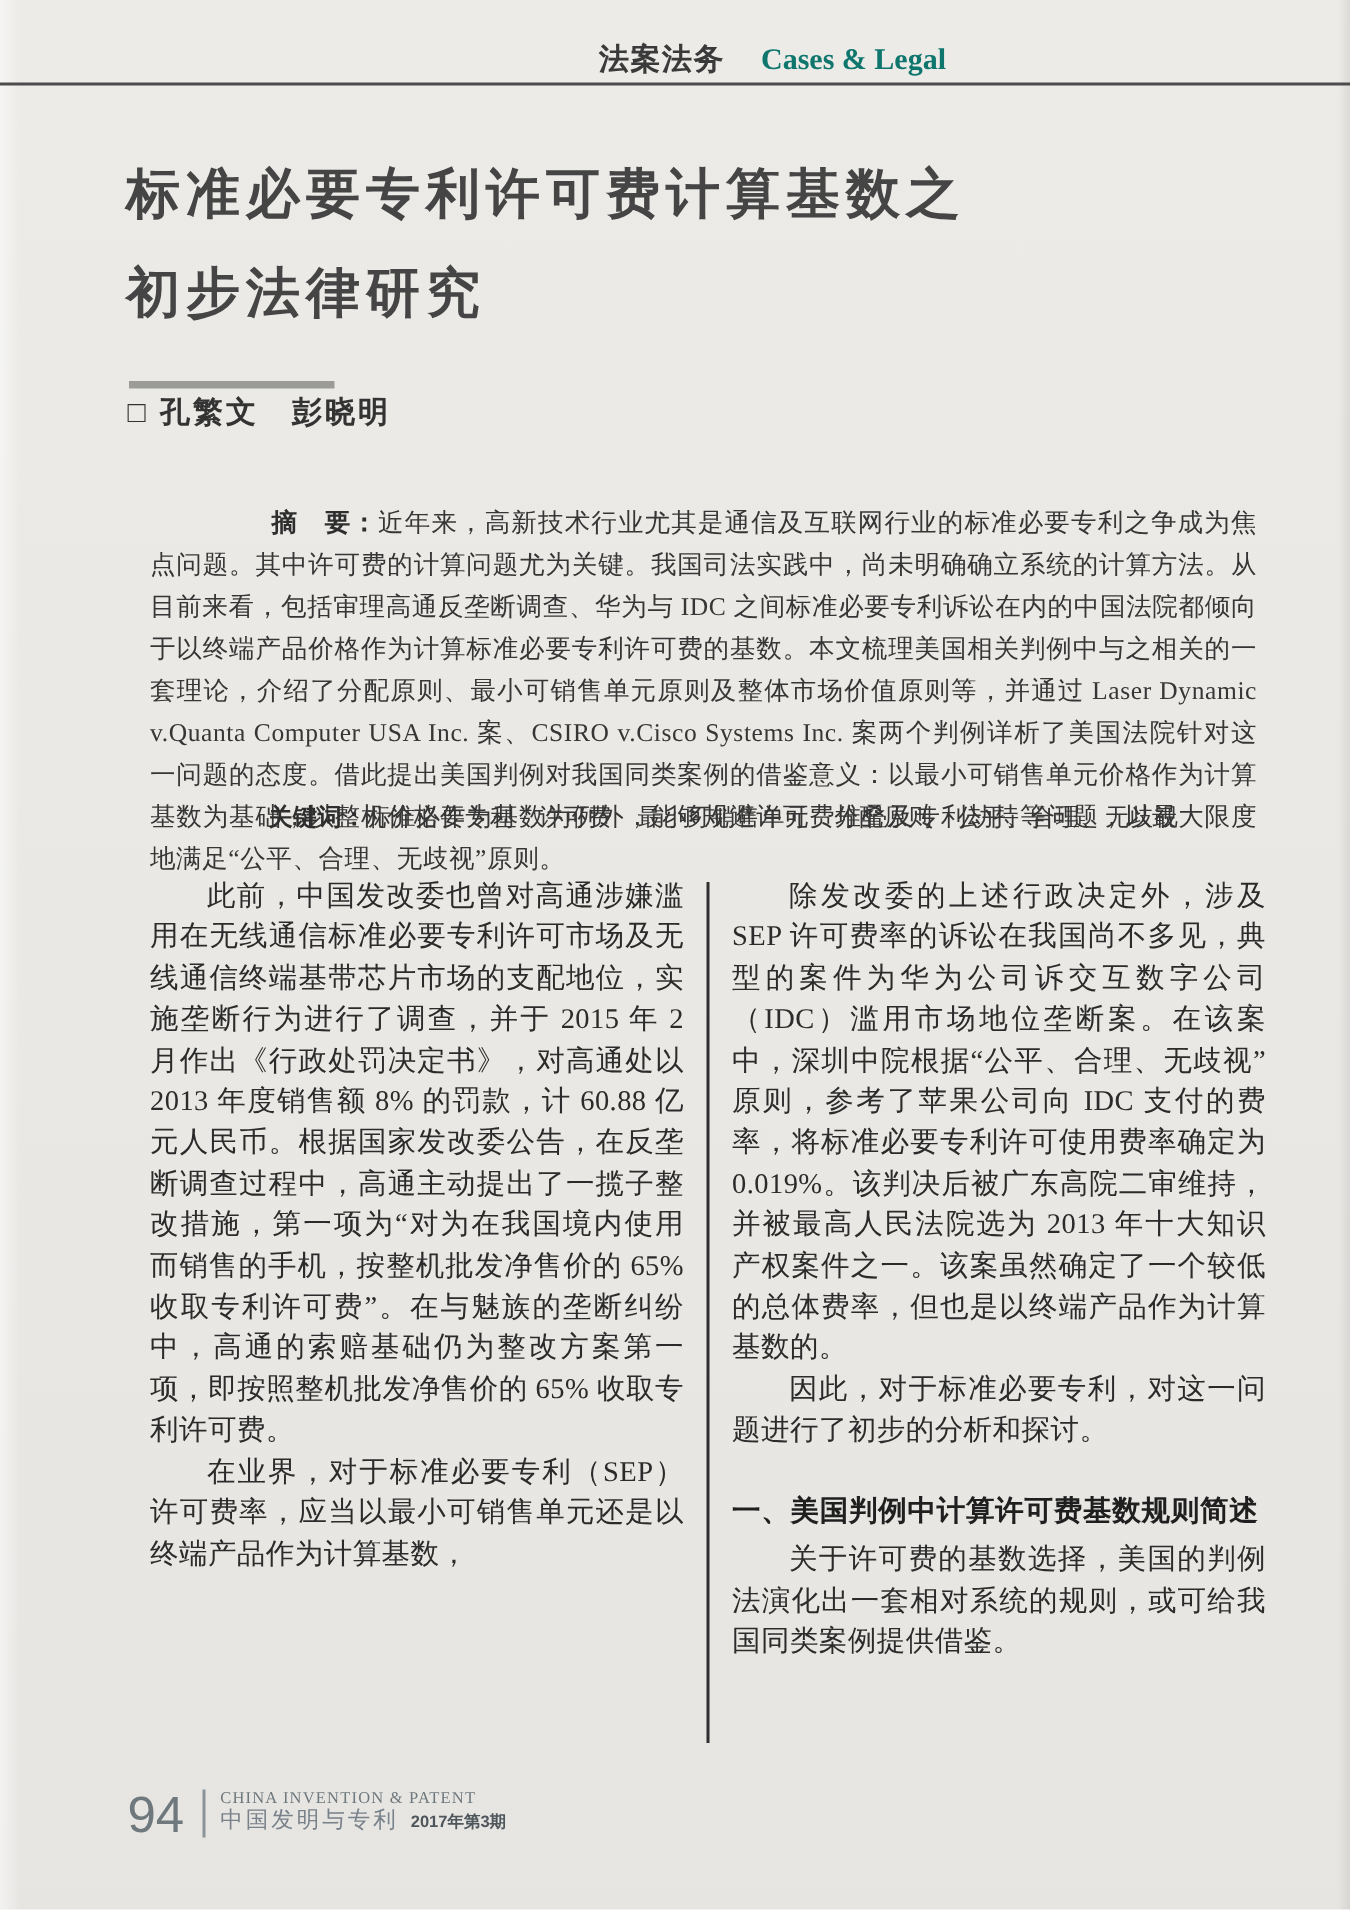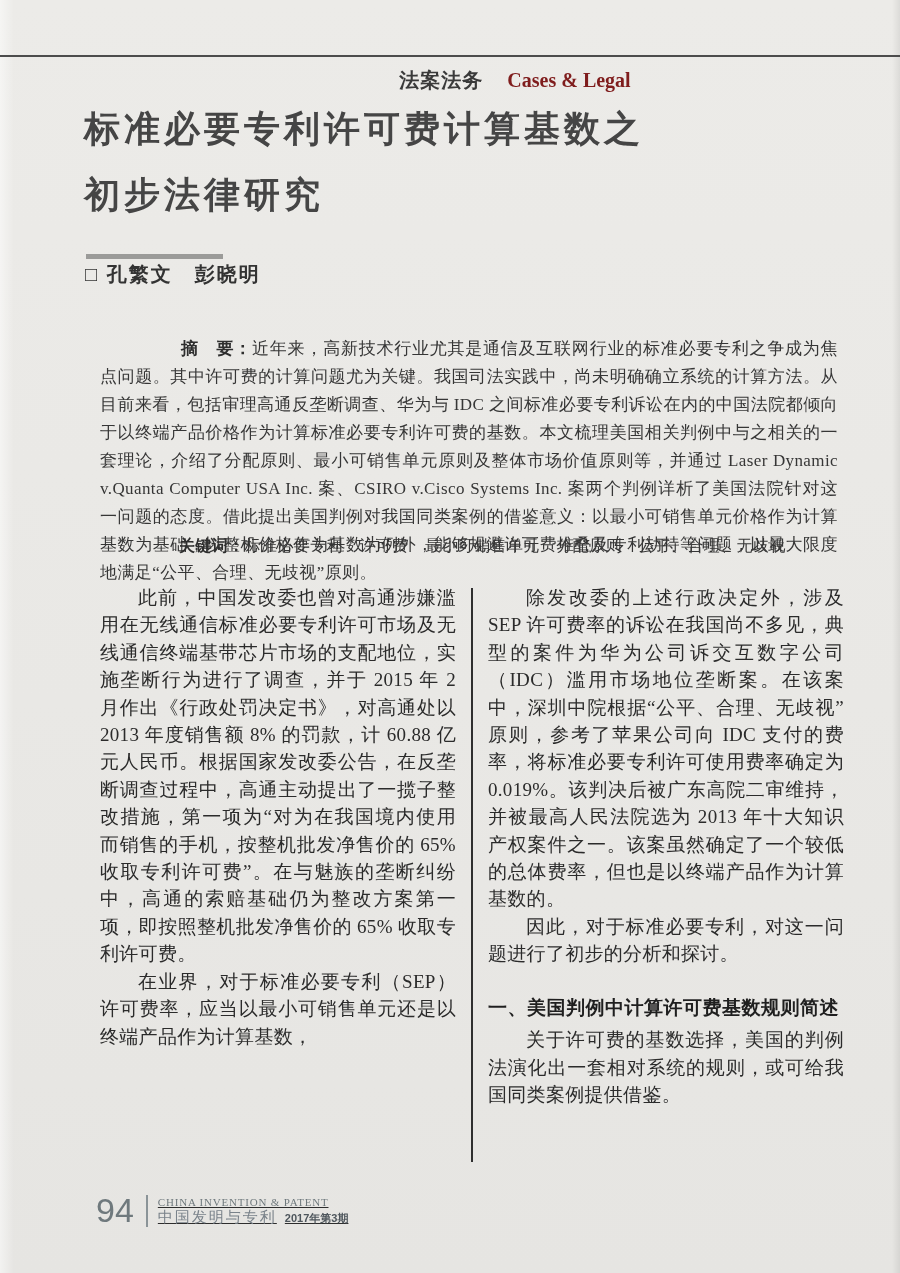--- a/index.html
+++ b/index.html
@@ -11,23 +11,23 @@
   }
   .page-edge-right{position:absolute;top:0;right:0;width:8px;height:100%;
     background:linear-gradient(90deg,rgba(0,0,0,0) 0%,rgba(0,0,0,0.07) 100%);}
   .page-edge-left{position:absolute;top:0;left:0;width:14px;height:100%;
     background:linear-gradient(90deg,rgba(255,255,255,0.5) 0%,rgba(255,255,255,0) 100%);}
 
   
   .running-head{position:absolute;top:26px;left:130px;width:770px;
     display:flex;justify-content:center;align-items:baseline;gap:24px;}
   .running-head .cn{font-family:"Liberation Sans","DejaVu Sans",sans-serif;
-    font-weight:bold;font-size:20px;color:#3a3a3a;letter-spacing:1px;margin-top:41px;}
+    font-weight:bold;font-size:20px;color:#3a3a3a;letter-spacing:1px;}
   .running-head .en{font-family:"Liberation Serif","DejaVu Serif",serif;
-    font-weight:bold;font-size:20px;color:#7f1d1d;}
+    font-weight:bold;font-size:20px;color:#0f766e;}
   .head-rule{position:absolute;top:55px;left:0;width:900px;height:2px;background:#4c4c4c;}
 
   
   .article-title{position:absolute;left:84px;top:96px;width:760px;
     font-weight:bold;font-size:36px;line-height:66px;color:#454545;
     letter-spacing:4px;font-family:"Liberation Serif","DejaVu Serif",serif;}
 
   
   .author-bar{position:absolute;left:86px;top:254px;width:137px;height:5px;background:#9b9b99;}
   .authors{position:absolute;left:85px;top:261px;
@@ -49,25 +49,25 @@
   .col-left{left:100px;}
   .col-right{left:488px;}
   .col p{margin:0;}
   .col p.indent{text-indent:2em;}
   .col-divider{position:absolute;left:471px;top:588px;width:2px;height:574px;background:#2f2f2f;}
   .section-heading{font-family:"Liberation Sans","DejaVu Sans",sans-serif;
     font-weight:bold;font-size:19px;color:#1f1f1f;margin:26px 0 5px 0 !important;
     text-align:left;letter-spacing:0.5px;}
 
   
-  .footer{position:absolute;left:96px;top:1193px;display:flex;align-items:flex-end;}
+  .footer{position:absolute;left:85px;top:1193px;display:flex;align-items:flex-start;}
   .footer .pageno{font-family:"Liberation Sans","DejaVu Sans",sans-serif;
     font-size:34px;color:#6f797d;line-height:34px;}
   .footer .sep{width:2px;height:32px;background:#8b9498;margin:0 10px 0 12px;}
-  .footer .jinfo{display:flex;flex-direction:column;justify-content:center;text-decoration:underline;}
+  .footer .jinfo{display:flex;flex-direction:column;justify-content:center;}
   .footer .jen{font-family:"Liberation Serif","DejaVu Serif",serif;
     font-size:11px;letter-spacing:0.8px;color:#6f797d;line-height:13px;}
   .footer .jcnrow{display:flex;align-items:baseline;gap:8px;line-height:17px;}
   .footer .jcn{font-size:15px;color:#79828a;letter-spacing:2px;}
   .footer .jissue{font-family:"Liberation Sans","DejaVu Sans",sans-serif;
     font-weight:bold;font-size:11px;color:#4e565c;}
 </style>
 </head>
 <body>
 

